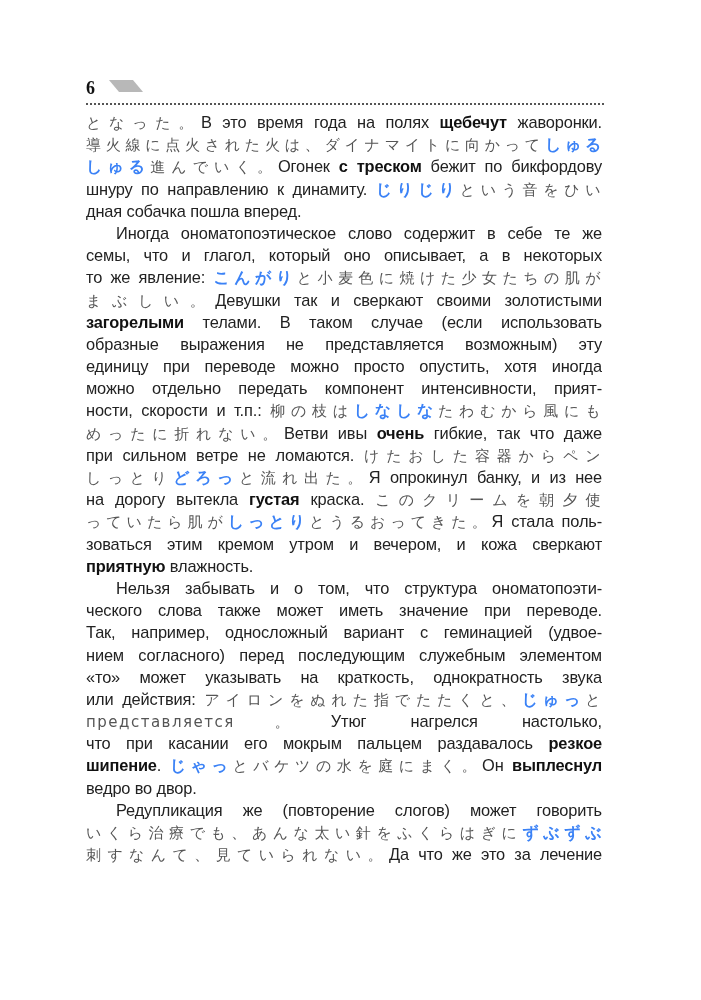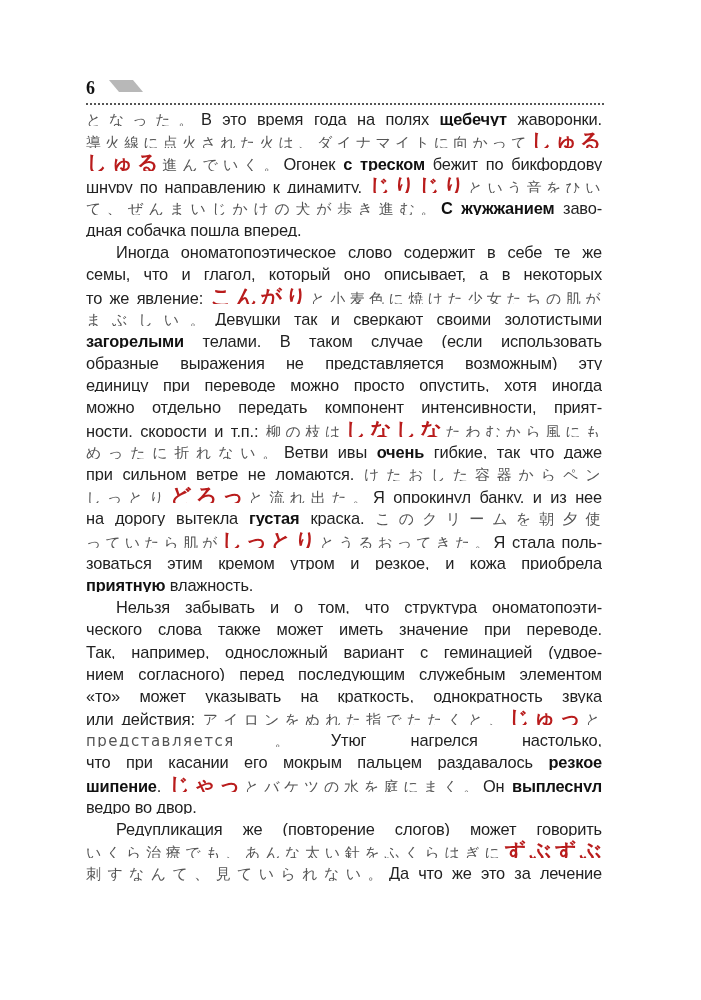--- a/index.html
+++ b/index.html
@@ -2,59 +2,58 @@
 <html><head>
 <meta charset="utf-8">
 <style>
   html, body { margin: 0; padding: 0; background: #ffffff; }
   body { width: 701px; height: 1000px; position: relative; overflow: hidden; }
   .page { position: absolute; left: 0; top: 0; width: 701px; height: 1000px; background: #ffffff; }
   .header { position: absolute; left: 86px; top: 78px; width: 520px; height: 22px; }
   .page-num { position: absolute; left: 0; top: 0; font-family: "Liberation Serif", "DejaVu Serif", serif; font-weight: bold; font-size: 18px; color: #111; line-height: 20px; }
   .slash { position: absolute; left: 28px; top: 2px; width: 24px; height: 12px; background: #b8b8b8; transform: skewX(40deg); }
   .rule { position: absolute; left: 86px; top: 103px; width: 518px; height: 0; border-top: 2px dotted #555; }
-  .text { position: absolute; left: 86px; top: 104px; width: 516px; font-family: "Liberation Sans", "DejaVu Sans", sans-serif; font-size: 16.4px; line-height: 31px; color: #222; text-align: justify; letter-spacing: -0.15px; word-spacing: 0px; }
+  .text { position: absolute; left: 86px; top: 112px; width: 516px; font-family: "Liberation Sans", "DejaVu Sans", sans-serif; font-size: 16.4px; line-height: 20px; color: #222; text-align: justify; letter-spacing: -0.15px; word-spacing: 0px; }
   .line { display: block; text-align: justify; text-align-last: justify; white-space: nowrap; overflow: hidden; height: 22.2px; }
   .line.last { text-align-last: left; }
   .ind { padding-left: 30px; }
   .jp { font-family: "DejaVu Sans", sans-serif; color: #555; font-size: 15px; letter-spacing: 1.5px; font-weight: normal; }
-  .jpb { font-family: "DejaVu Sans", sans-serif; color: #b91c1c; font-size: 21px; font-weight: bold; letter-spacing: 0.5px; }
+  .jpb { font-family: "DejaVu Sans", sans-serif; color: #3b82f6; font-size: 16px; font-weight: bold; letter-spacing: 0.5px; }
   b { font-weight: bold; color: #111; }
 </style>
 </head>
 <body>
 
 <div class="page">
   <div class="header">
     <span class="page-num">6</span>
     <span class="slash"></span>
   </div>
   <div class="rule"></div>
   <div class="text" id="body-text">
       <span class="line"><span class="jp">となった。</span><span>В это время года на полях </span><b>щебечут</b><span> жаворонки.</span></span>
       <span class="line"><span class="jp">導火線に点火された火は、ダイナマイトに向かって</span><span class="jpb">しゅる</span></span>
       <span class="line"><span class="jpb">しゅる</span><span class="jp">進んでいく。</span><span>Огонек </span><b>с треском</b><span> бежит по бикфордову</span></span>
       <span class="line"><span>шнуру по направлению к динамиту. </span><span class="jpb">じりじり</span><span class="jp">という音をひい</span></span>
-      <span class="line"><span class="jp">て、ぜんまいじかけの犬が歩き進む。</span><b>С жужжанием</b><span> заво-</span></span>
       <span class="line last"><span>дная собачка пошла вперед.</span></span>
       <span class="line ind"><span>Иногда ономатопоэтическое слово содержит в себе те же</span></span>
       <span class="line"><span>семы, что и глагол, который оно описывает, а в некоторых</span></span>
       <span class="line"><span>то же явление: </span><span class="jpb">こんがり</span><span class="jp">と小麦色に焼けた少女たちの肌が</span></span>
       <span class="line"><span class="jp">まぶしい。</span><span>Девушки так и сверкают своими золотистыми</span></span>
       <span class="line"><b>загорелыми</b><span> телами. В таком случае (если использовать</span></span>
       <span class="line"><span>образные выражения не представляется возможным) эту</span></span>
       <span class="line"><span>единицу при переводе можно просто опустить, хотя иногда</span></span>
       <span class="line"><span>можно отдельно передать компонент интенсивности, прият-</span></span>
       <span class="line"><span>ности, скорости и т.п.: </span><span class="jp">柳の枝は</span><span class="jpb">しなしな</span><span class="jp">たわむから風にも</span></span>
       <span class="line"><span class="jp">めったに折れない。</span><span>Ветви ивы </span><b>очень</b><span> гибкие, так что даже</span></span>
       <span class="line"><span>при сильном ветре не ломаются. </span><span class="jp">けたおした容器からペン</span></span>
       <span class="line"><span class="jp">しっとり</span><span class="jpb">どろっ</span><span class="jp">と流れ出た。</span><span>Я опрокинул банку, и из нее</span></span>
       <span class="line"><span>на дорогу вытекла </span><b>густая</b><span> краска. </span><span class="jp">このクリームを朝夕使</span></span>
       <span class="line"><span class="jp">っていたら肌が</span><span class="jpb">しっとり</span><span class="jp">とうるおってきた。</span><span>Я стала поль-</span></span>
-      <span class="line"><span>зоваться этим кремом утром и резкое, и кожа приобрела</span></span>
+      <span class="line"><span>зоваться этим кремом утром и вечером, и кожа сверкают</span></span>
       <span class="line last"><b>приятную</b><span> влажность.</span></span>
       <span class="line ind"><span>Нельзя забывать и о том, что структура ономатопоэти-</span></span>
       <span class="line"><span>ческого слова также может иметь значение при переводе.</span></span>
       <span class="line"><span>Так, например, односложный вариант с геминацией (удвое-</span></span>
       <span class="line"><span>нием согласного) перед последующим служебным элементом</span></span>
       <span class="line"><span>«то» может указывать на краткость, однократность звука</span></span>
       <span class="line"><span>или действия: </span><span class="jp">アイロンをぬれた指でたたくと、</span><span class="jpb">じゅっ</span><span class="jp">と</span></span>
       <span class="line"><span class="jp">представляется。</span><span>Утюг нагрелся настолько,</span></span>
       <span class="line"><span>что при касании его мокрым пальцем раздавалось </span><b>резкое</b></span>
       <span class="line"><b>шипение</b><span>. </span><span class="jpb">じゃっ</span><span class="jp">とバケツの水を庭にまく。</span><span>Он </span><b>выплеснул</b></span>

